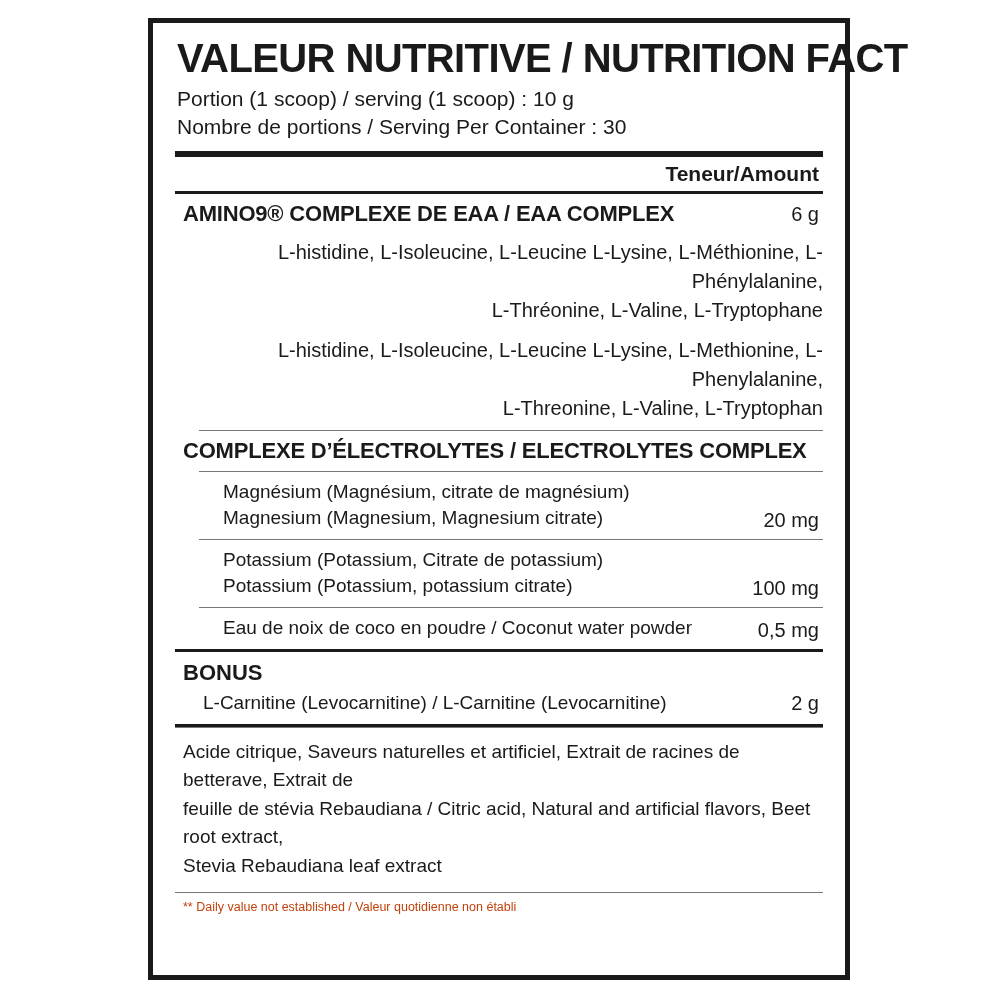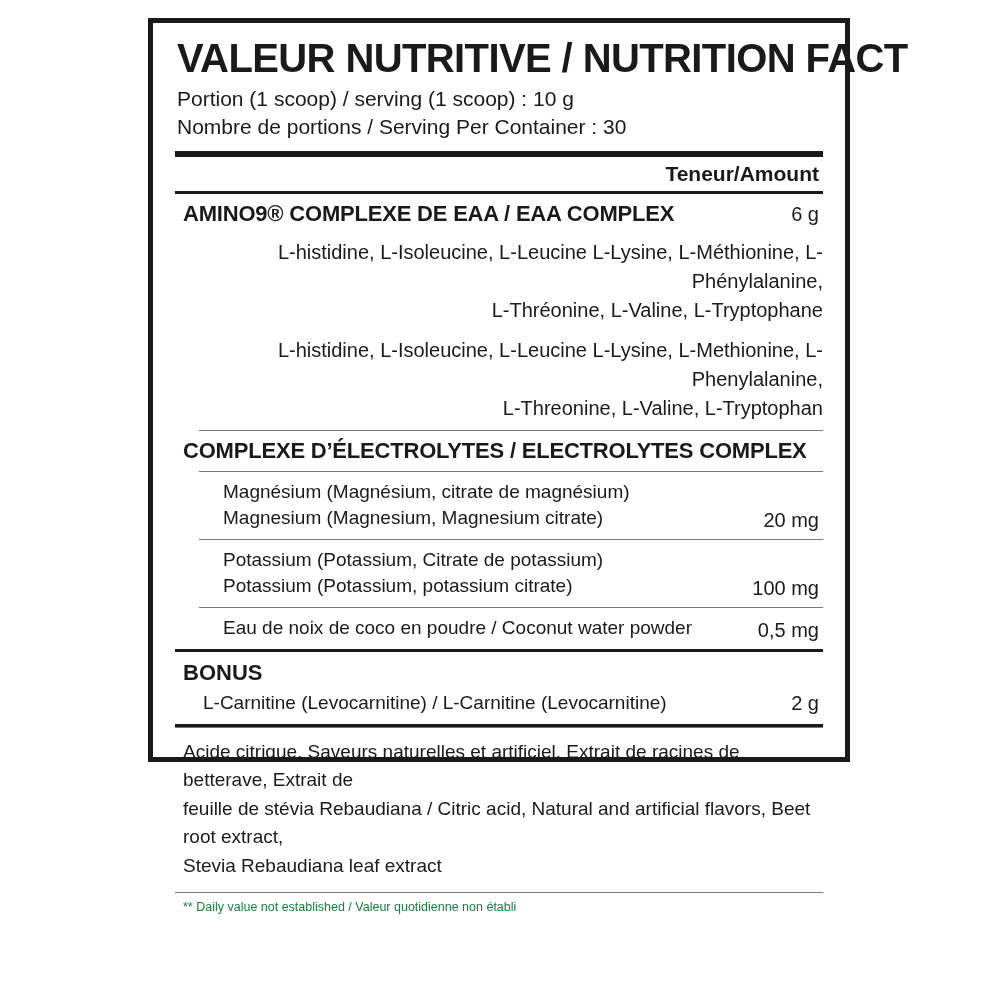--- a/index.html
+++ b/index.html
@@ -13,21 +13,21 @@
     font-family: "Liberation Sans", sans-serif;
     color: #1a1a1a;
     -webkit-font-smoothing: antialiased;
   }
 
   .panel {
     position: absolute;
     left: 148px;
     top: 18px;
     width: 702px;
-    height: 744px;
+    height: 962px;
     border: 5px solid #1a1a1a;
     box-sizing: border-box;
     background: #ffffff;
   }
 
   .inner {
     position: absolute;
     left: 22px;
     top: 14px;
     right: 22px;
@@ -144,21 +144,21 @@
   }
   .ingr-body {
     font-size: 19px;
     line-height: 1.5;
     padding: 10px 4px 12px 8px;
   }
 
   .footnote {
     font-size: 12.5px;
     padding: 7px 0 0 8px;
-    color: #15803d;
+    color: #c2410c;
   }
 </style>
 </head>
 <body>
 
 <div class="panel">
   <div class="inner">
 
     <div class="title">VALEUR NUTRITIVE / NUTRITION FACT</div>
 

